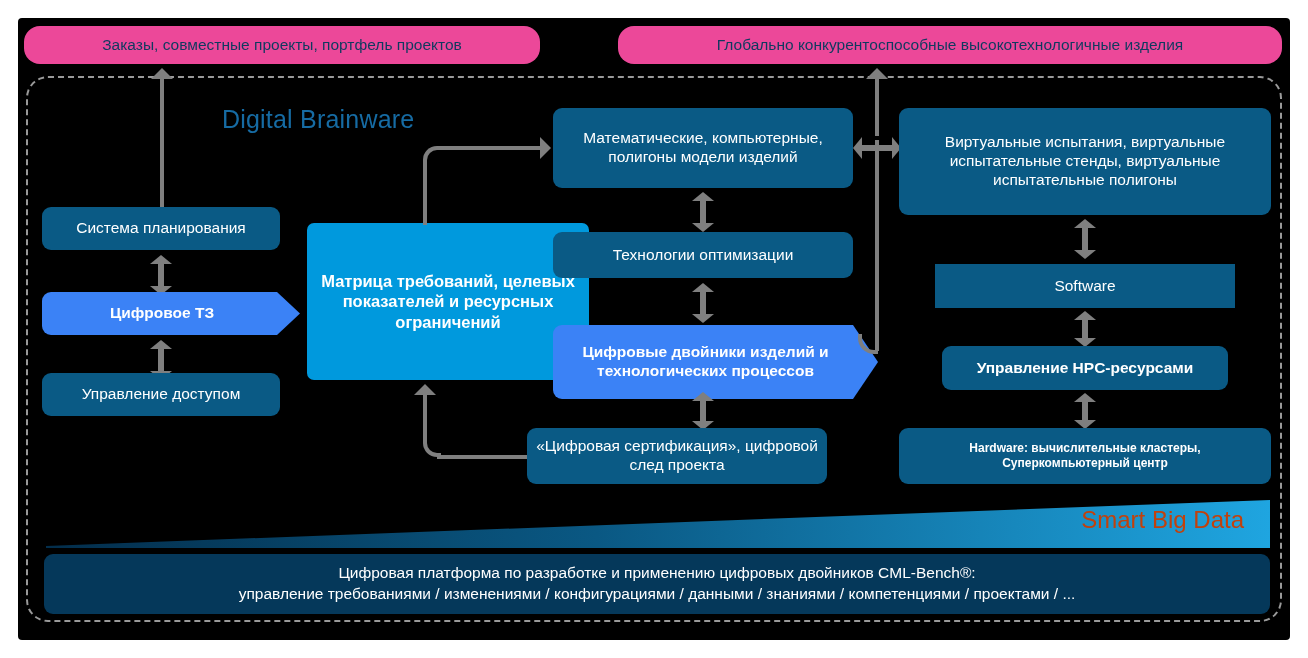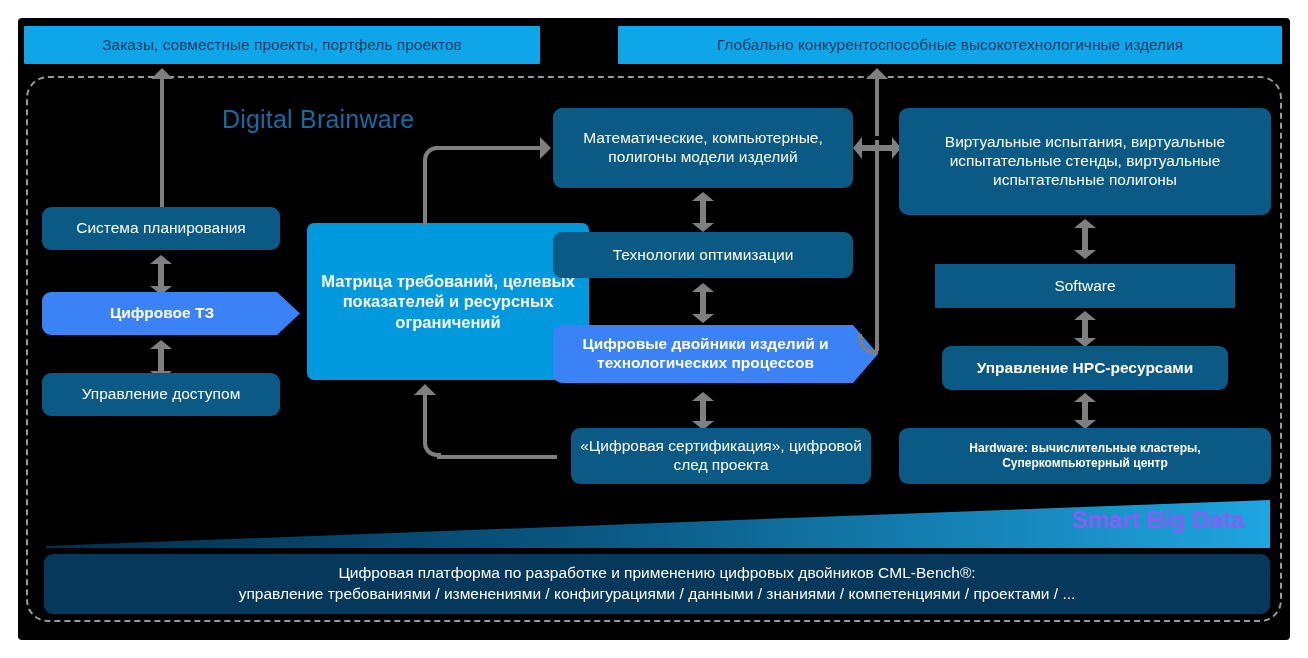--- a/index.html
+++ b/index.html
@@ -47,23 +47,23 @@
     justify-content: center;
     text-align: center;
     color: #ffffff;
     line-height: 1.22;
     border-radius: 9px;
     padding: 4px 8px;
   }
   .dark  { background: #0a5a85; }
   .light { background: #0099dd; font-weight: bold; color:#ffffff; }
   .banner {
-    background: #0ea5e9;
+    background: #ec4899;
     color: #0f3a5f;
-    border-radius: 1px;
+    border-radius: 16px;
     justify-content: center;
   }
   .sharp { border-radius: 0; }
 
   
   .chev {
     position: absolute;
     box-sizing: border-box;
     display: flex;
     align-items: center;
@@ -149,22 +149,22 @@
     left: 46px;
     top: 498px;
     width: 1224px;
     height: 50px;
   }
   .wedge svg { display:block; width:100%; height:100%; }
   .wedge-label {
     position: absolute;
     right: 26px;
     top: 8px;
-    color: #8b5cf6;
-    font-weight: bold;
+    color: #c2410c;
+    font-weight: normal;
     font-size: 24px;
     white-space: nowrap;
   }
 
   
   .platform {
     position: absolute;
     left: 44px;
     top: 554px;
     width: 1226px;
@@ -262,33 +262,33 @@
   <div class="box dark" style="left:553px; top:232px; width:300px; height:46px; font-size:15.5px;">
     <span>Технологии оптимизации</span>
   </div>
 
   <div class="dbl-v" style="left:692px; top:283px; height:40px;">
     <div class="shaft"></div>
       <div class="tip-up"></div>
       <div class="tip-dn"></div>
   </div>
 
-  <div class="chev" style="left:553px; top:325px; width:325px; height:58px; font-size:15.5px;
+  <div class="chev" style="left:553px; top:325px; width:325px; height:74px; font-size:15.5px;
               clip-path: polygon(9px 0, 300px 0, 325px 50%, 300px 100%, 9px 100%, 0 100%, 0 0);
               border-radius:9px;">
     <span style="margin-right:20px">Цифровые двойники изделий и технологических процессов</span>
   </div>
 
   <div class="dbl-v" style="left:692px; top:392px; height:38px;">
     <div class="shaft"></div>
       <div class="tip-up"></div>
       <div class="tip-dn"></div>
   </div>
 
-  <div class="box dark" style="left:571px; top:428px; width:300px; height:56px; font-size:15.5px;">
+  <div class="box dark" style="left:527px; top:428px; width:300px; height:56px; font-size:15.5px;">
     <span>«Цифровая сертификация», цифровой след проекта</span>
   </div>
 
   <div class="vline" style="left:875px; top:140px; height:211px;"></div>
   <div style="position:absolute; left:858px; top:334px; width:20px; height:20px;
               border-left:4px solid #7f7f7f; border-bottom:4px solid #7f7f7f;
               border-bottom-left-radius:16px; box-sizing:border-box;"></div>
 
   <div class="dbl-h" style="left:853px; top:137px; width:48px;">
     <div class="shaft"></div>

